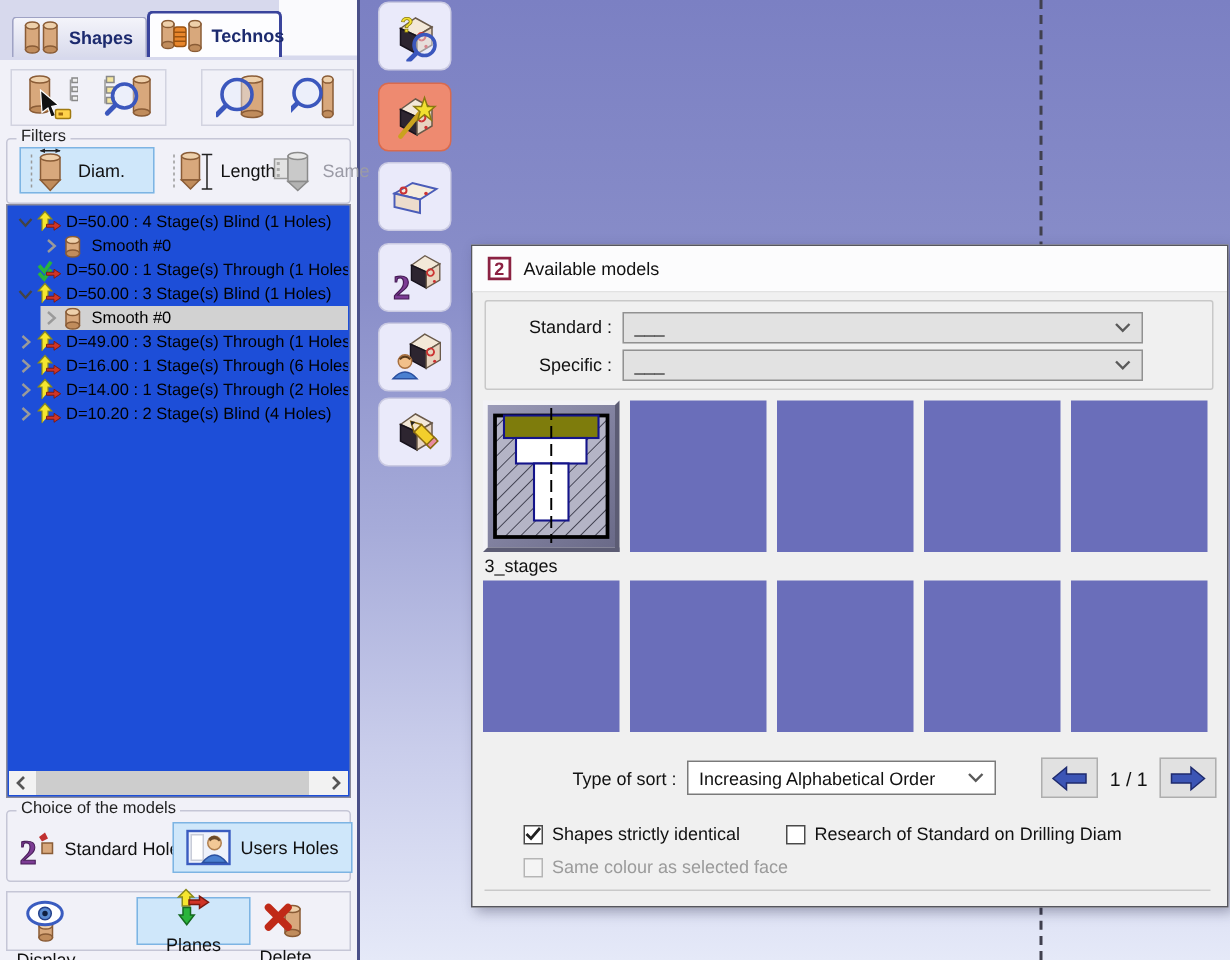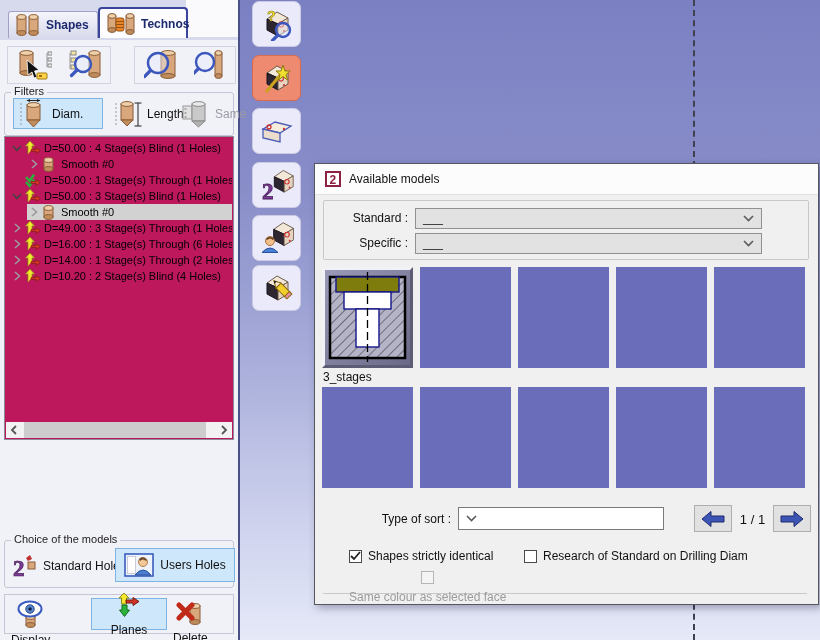--- a/index.html
+++ b/index.html
@@ -24,21 +24,21 @@
   #tbg0{left:7px;width:104px;} #tbg1{left:134px;width:102px;}
   .tb-btn{width:46px;height:34px;display:flex;align-items:center;justify-content:center;}
   .grpbox{position:absolute;border:1px solid #c5c6d6;border-radius:3px;box-sizing:border-box;}
   .grp-title{position:absolute;top:-8px;left:6px;background:#f1f1f8;padding:0 3px;font-size:11px;color:#222;}
   #filters{left:4px;top:92px;width:230px;height:44px;}
   .filter-btn{position:absolute;top:5px;height:31px;display:flex;align-items:center;gap:4px;
     font-size:12px;color:#111;padding:0 4px;box-sizing:border-box;}
   .filter-btn.f0{left:8px;width:90px;background:#cfe7fa;border:1px solid #7db4e3;}
   .filter-btn.f1{left:104px;}
   .filter-btn.f2{left:172px;color:#9b9ba6;}
-  #tree{position:absolute;left:4px;top:136px;width:230px;height:304px;background:#be185d;
+  #tree{position:absolute;left:4px;top:136px;width:230px;height:396px;background:#1d4ed8;
     border:1px solid #8b8b9b;box-sizing:border-box;}
   #tree-rows{position:absolute;left:1px;right:1px;top:3px;bottom:18px;overflow:hidden;}
   .trow{height:16px;display:flex;align-items:center;font-size:11px;white-space:nowrap;color:#000;}
   .rowline{display:flex;align-items:center;flex:1;height:16px;}
   .rowline.sel{background:#d2d2d2;}
   .chev{width:13px;height:12px;flex:none;display:inline-flex;align-items:center;justify-content:center;}
   .ticon{width:18px;height:16px;flex:none;display:inline-flex;align-items:center;}
   .tlabel{padding:0 3px;}
   .scrollbar{position:absolute;left:1px;right:1px;bottom:1px;height:16px;background:#f2f2f2;display:flex;}
   .sb-arrow{width:16px;height:16px;display:flex;align-items:center;justify-content:center;}
@@ -78,21 +78,21 @@
   #sort-dd{position:absolute;left:143px;top:343px;width:206px;height:23px;background:#fff;border:1px solid #7a7a7a;
     display:flex;align-items:center;justify-content:space-between;padding:0 7px;box-sizing:border-box;font-size:12px;color:#111;}
   .nav-btn{position:absolute;top:341px;width:38px;height:27px;background:#e1e1e1;border:1px solid #aeaeae;
     display:flex;align-items:center;justify-content:center;box-sizing:border-box;}
   #nav-prev{left:379px;} #nav-next{left:458px;}
   #pager{position:absolute;left:417px;top:348px;width:41px;text-align:center;font-size:13px;color:#111;}
   .dlg-divider{position:absolute;left:8px;right:11px;top:429px;border-top:1px solid #c9c9c9;}
   .cb-item{position:absolute;display:flex;align-items:center;gap:6px;font-size:12px;color:#111;}
   .cb-box{width:13px;height:13px;background:#fff;border:1px solid #4a4a4a;display:flex;align-items:center;
     justify-content:center;box-sizing:border-box;flex:none;}
-  .cb-item.disabled{color:#9b9b9b;flex-direction:column;}
+  .cb-item.disabled{color:#9b9b9b;}
   .cb-item.disabled .cb-box{border-color:#b5b5b5;background:#f4f4f4;}
   [data-icon]{display:inline-flex;align-items:center;justify-content:center;line-height:0;}
 </style>
 </head>
 <body>
 
 <div id="screen">
   <div class="dash-v"></div>
 
   <div class="panel">
@@ -612,20 +612,21 @@
         <div class="cell" style="left: 301px; top: 103px;"></div>
         <div class="cell" style="left: 399px; top: 103px;"></div>
         <div class="cell" style="left: 7px; top: 223px;"></div>
         <div class="cell" style="left: 105px; top: 223px;"></div>
         <div class="cell" style="left: 203px; top: 223px;"></div>
         <div class="cell" style="left: 301px; top: 223px;"></div>
         <div class="cell" style="left: 399px; top: 223px;"></div>
       </div>
     <span class="sort-label">Type of sort :</span>
     <div id="sort-dd">
+      <span>Increasing Alphabetical Order</span>
       <span data-icon="dd-chevron">
           <svg width="11" height="7" viewBox="0 0 11 7" xmlns="http://www.w3.org/2000/svg">
             <polyline points="1,1 5.5,5.5 10,1" fill="none" stroke="#5a5a5a" stroke-width="1.6"></polyline>
           </svg>
         </span>
     </div>
     <div class="nav-btn" id="nav-prev">
       <span data-icon="arrow-left">
           <svg width="26" height="18" viewBox="0 0 26 18" xmlns="http://www.w3.org/2000/svg">
             <polygon points="24,6 11,6 11,1.5 2,9 11,16.5 11,12 24,12" fill="#3c55b5" stroke="#1e2a6e"></polygon>

